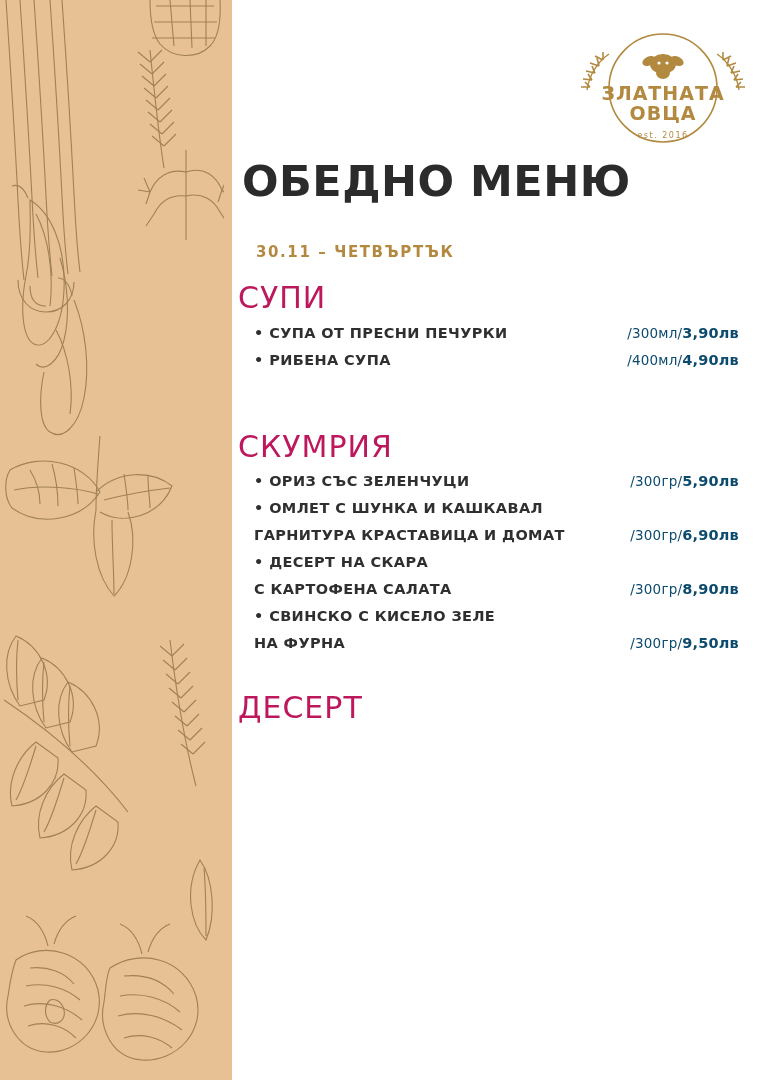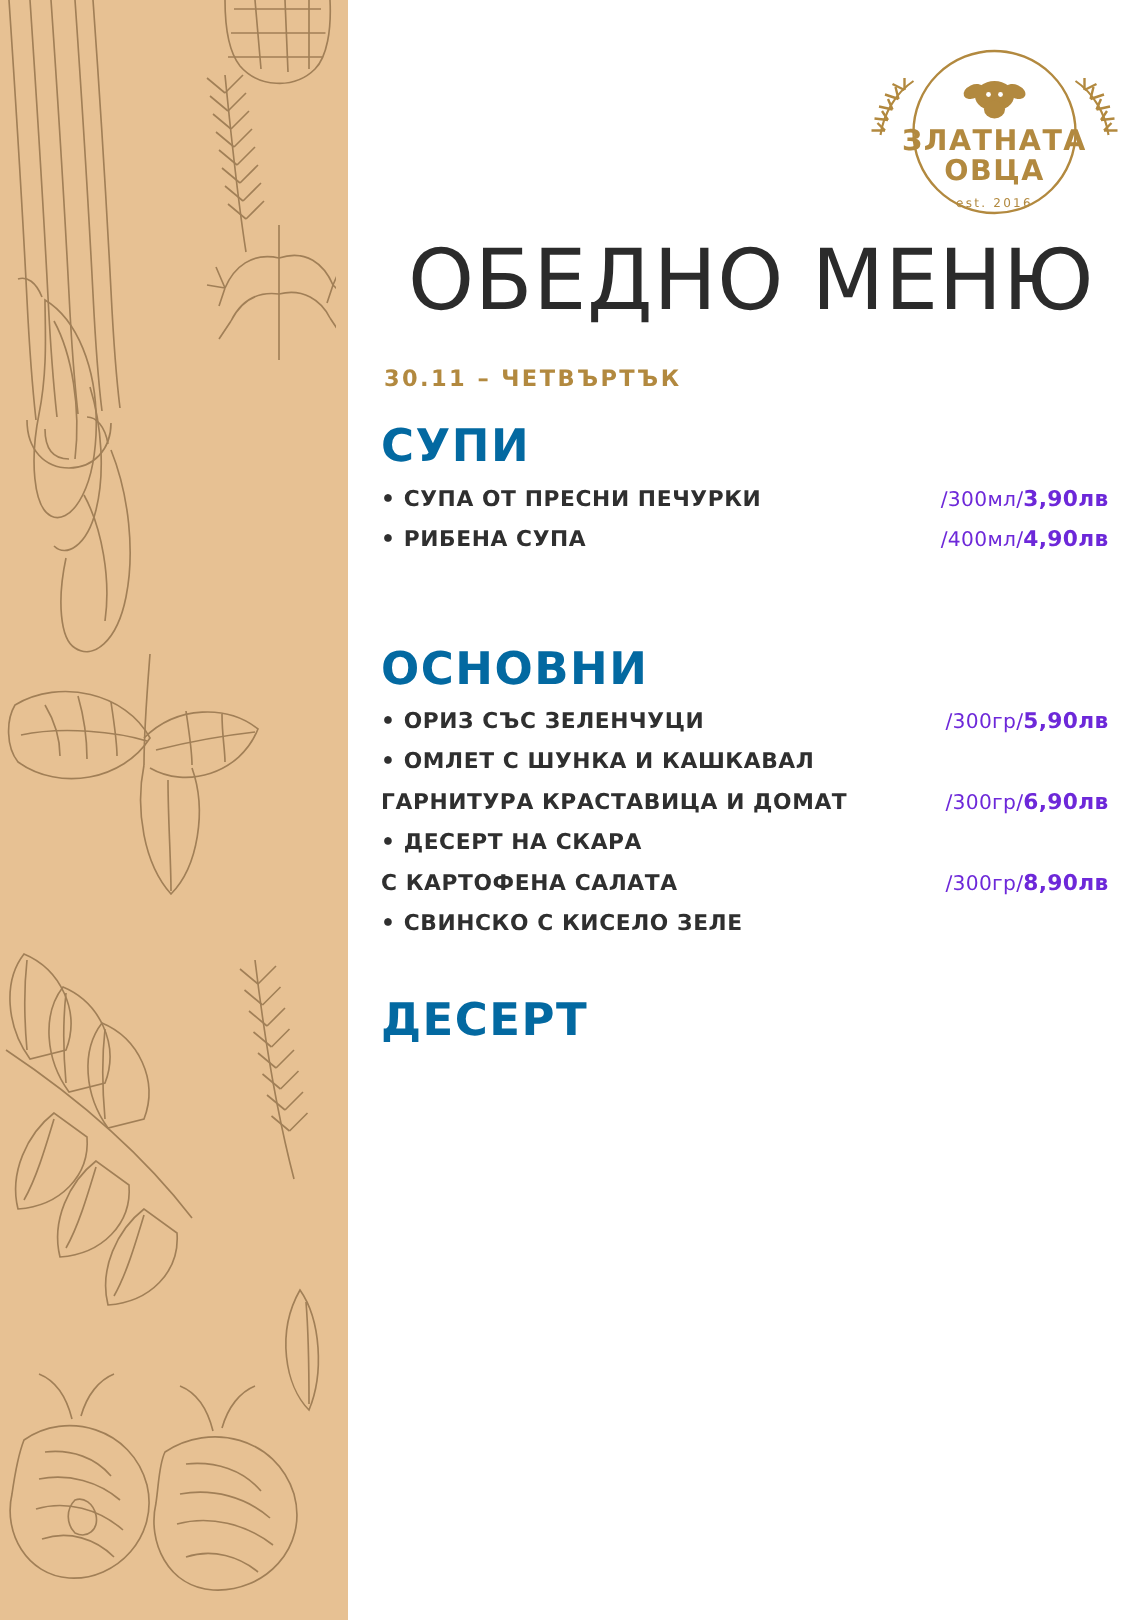--- a/index.html
+++ b/index.html
@@ -70,25 +70,25 @@
     display: inline-block;
     position: relative;
     width: 200px;
     height: 126px;
   }
   .logo-svg { display: block; width: 200px; height: 126px; }
 
   
   .menu-title {
     position: absolute;
-    left: 40px;
+    left: 10px;
     top: 160px;
     font-family: "DejaVu Sans", sans-serif;
-    font-weight: 400;
-    font-size: 56px;
+    font-weight: 700;
+    font-size: 43px;
     letter-spacing: 0.5px;
     color: #2b2b2b;
     line-height: 1;
     white-space: nowrap;
   }
   .menu-date {
     position: absolute;
     left: 24px;
     top: 243px;
     font-family: "DejaVu Sans", sans-serif;
@@ -102,25 +102,25 @@
   
   .sections {
     position: absolute;
     left: 0;
     top: 278px;
     width: 531px;
   }
   .section { margin: 0 0 4px 0; }
   .section-title {
     font-family: "DejaVu Sans", sans-serif;
-    font-weight: 700;
+    font-weight: 400;
     font-size: 30px;
     letter-spacing: 1px;
-    color: #0369a1;
-    margin: 0 0 6px 22px;
+    color: #be185d;
+    margin: 0 0 6px 6px;
     line-height: 1.35;
   }
   .items { margin: 0; padding: 0; list-style: none; }
 
   .item {
     display: flex;
     align-items: baseline;
     justify-content: flex-start;
     padding: 0 24px 0 22px;
     min-height: 27px;
@@ -138,21 +138,21 @@
     color: #2f2f2f;
   }
   .item-name.cont {
     padding-left: 0;
   }
   .item-price {
     margin-left: auto;
     white-space: nowrap;
     font-family: "DejaVu Sans", sans-serif;
     font-size: 14px;
-    color: #6d28d9;
+    color: #0c4a6e;
     letter-spacing: 0.2px;
   }
   .item-price .size {
     font-weight: 400;
     font-size: 13.5px;
   }
   .item-price .amount {
     font-weight: 700;
     font-size: 14.5px;
   }
@@ -290,21 +290,21 @@
             </li>
             <li class="item">
               <span class="item-name bullet">РИБЕНА СУПА</span>
               <span class="item-price"><span class="size">/400мл/</span><span class="amount">4,90лв</span></span>
             </li>
           </ul>
         </div>
         <div class="spacer-md"></div>
         <div class="spacer-md"></div>
         <div class="section">
-          <div class="section-title">ОСНОВНИ</div>
+          <div class="section-title">СКУМРИЯ</div>
           <ul class="items">
             <li class="item">
               <span class="item-name bullet">ОРИЗ СЪС ЗЕЛЕНЧУЦИ</span>
               <span class="item-price"><span class="size">/300гр/</span><span class="amount">5,90лв</span></span>
             </li>
             <li class="item">
               <span class="item-name bullet">ОМЛЕТ С ШУНКА И КАШКАВАЛ</span>
             </li>
             <li class="item">
               <span class="item-name cont">ГАРНИТУРА КРАСТАВИЦА И ДОМАТ</span>
@@ -312,20 +312,24 @@
             </li>
             <li class="item">
               <span class="item-name bullet">ДЕСЕРТ НА СКАРА</span>
             </li>
             <li class="item">
               <span class="item-name cont">С КАРТОФЕНА САЛАТА</span>
               <span class="item-price"><span class="size">/300гр/</span><span class="amount">8,90лв</span></span>
             </li>
             <li class="item">
               <span class="item-name bullet">СВИНСКО С КИСЕЛО ЗЕЛЕ</span>
+            </li>
+            <li class="item">
+              <span class="item-name cont">НА ФУРНА</span>
+              <span class="item-price"><span class="size">/300гр/</span><span class="amount">9,50лв</span></span>
             </li>
           </ul>
         </div>
         <div class="spacer-md"></div>
         <div class="section">
           <div class="section-title">ДЕСЕРТ</div>
         </div>
       </div>
 
   </div>

